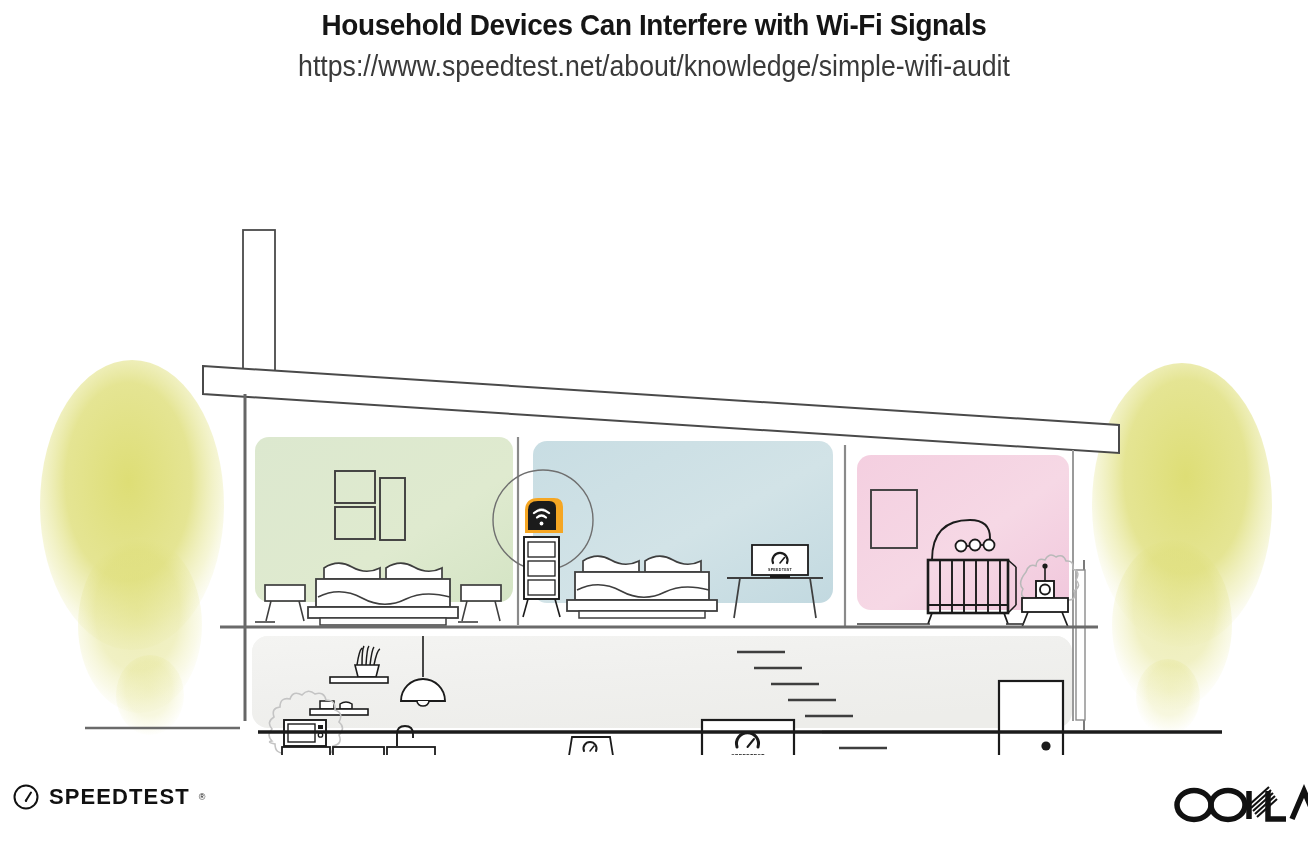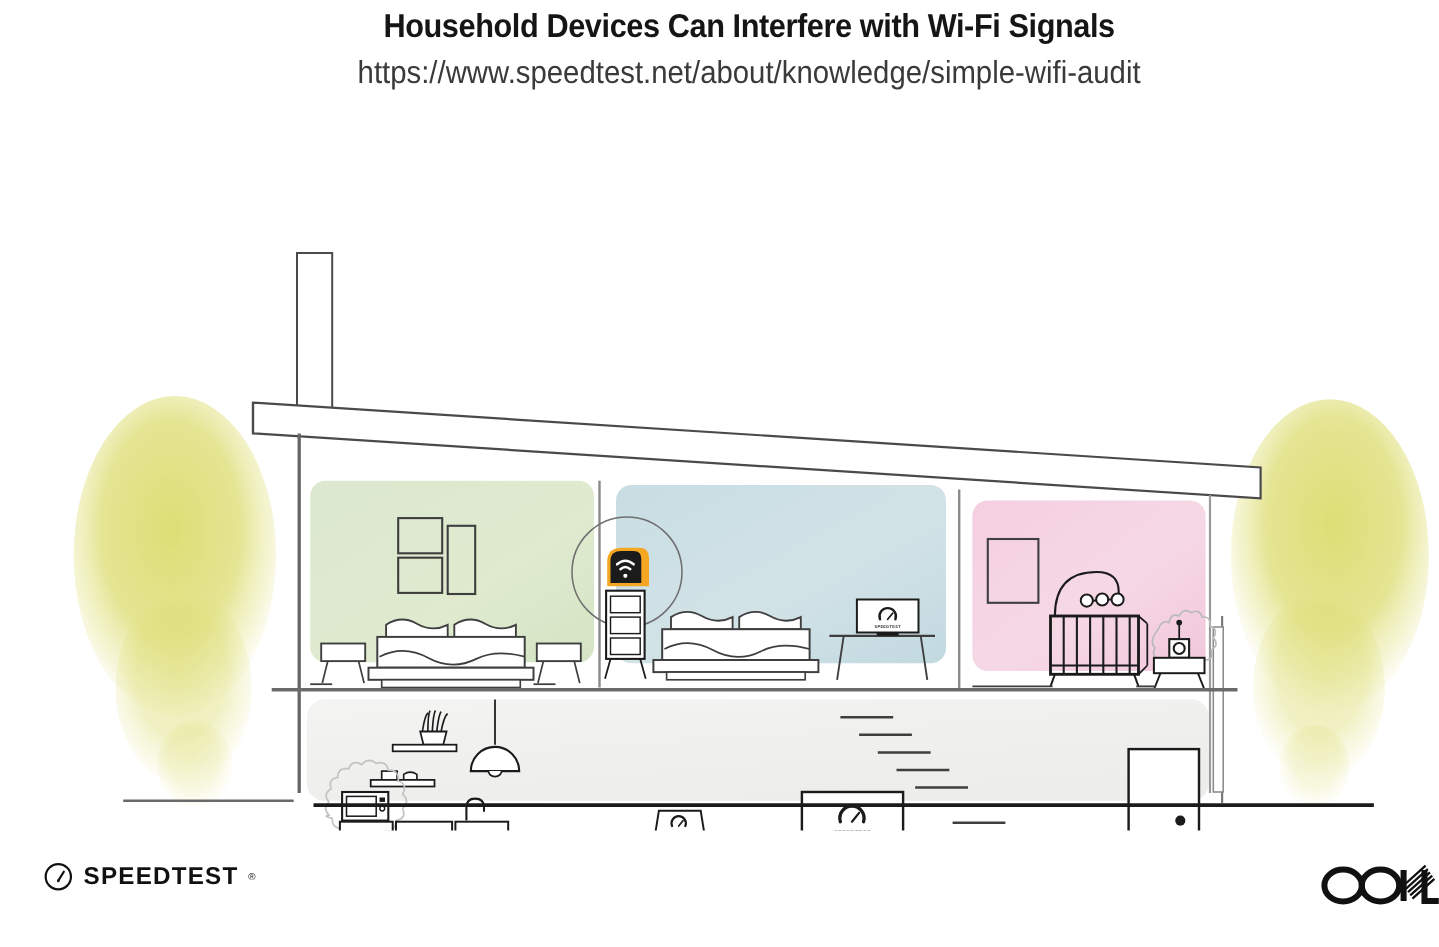--- a/index.html
+++ b/index.html
@@ -13,21 +13,20 @@
     height: 861px;
     font-family: "Liberation Sans", sans-serif;
     color: #1a1a1a;
     overflow: hidden;
     position: relative;
   }
   #page {
     position: relative;
     width: 1269px;
     height: 861px;
-    margin-left: 27px;
   }
 
   
   .header {
     position: absolute;
     top: 0;
     left: 0;
     width: 1308px;
     text-align: center;
     padding-top: 8px;

